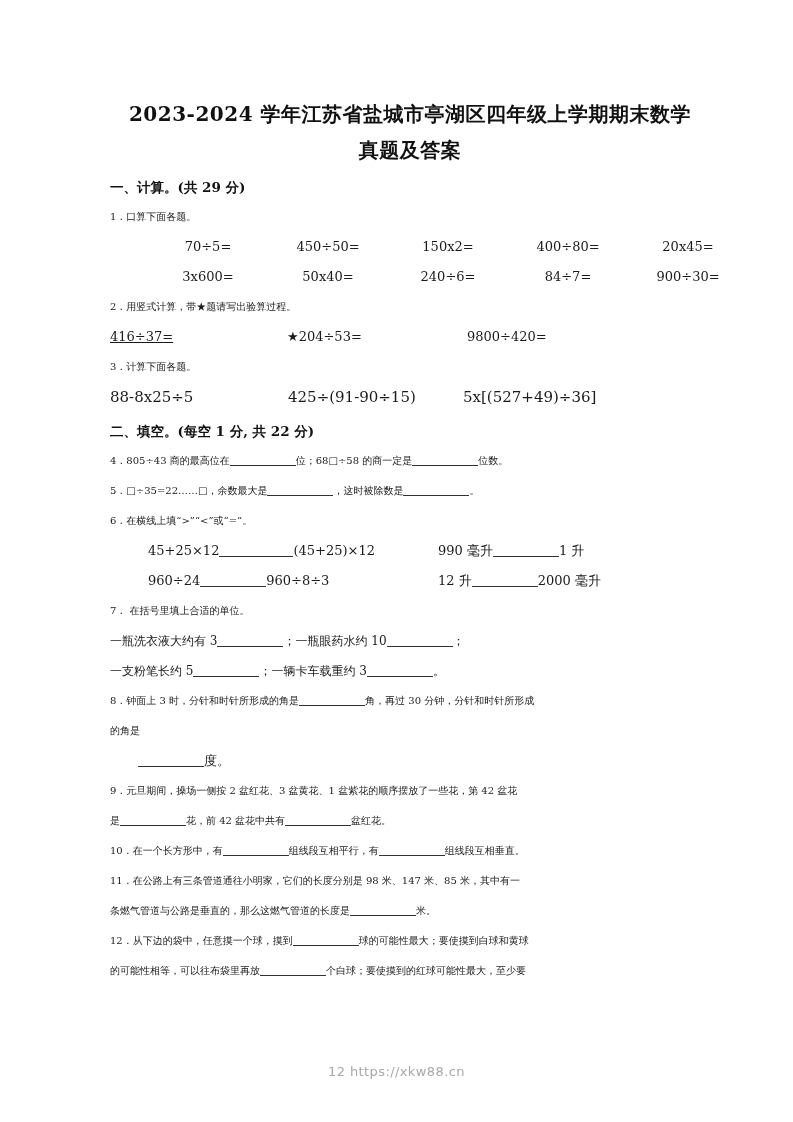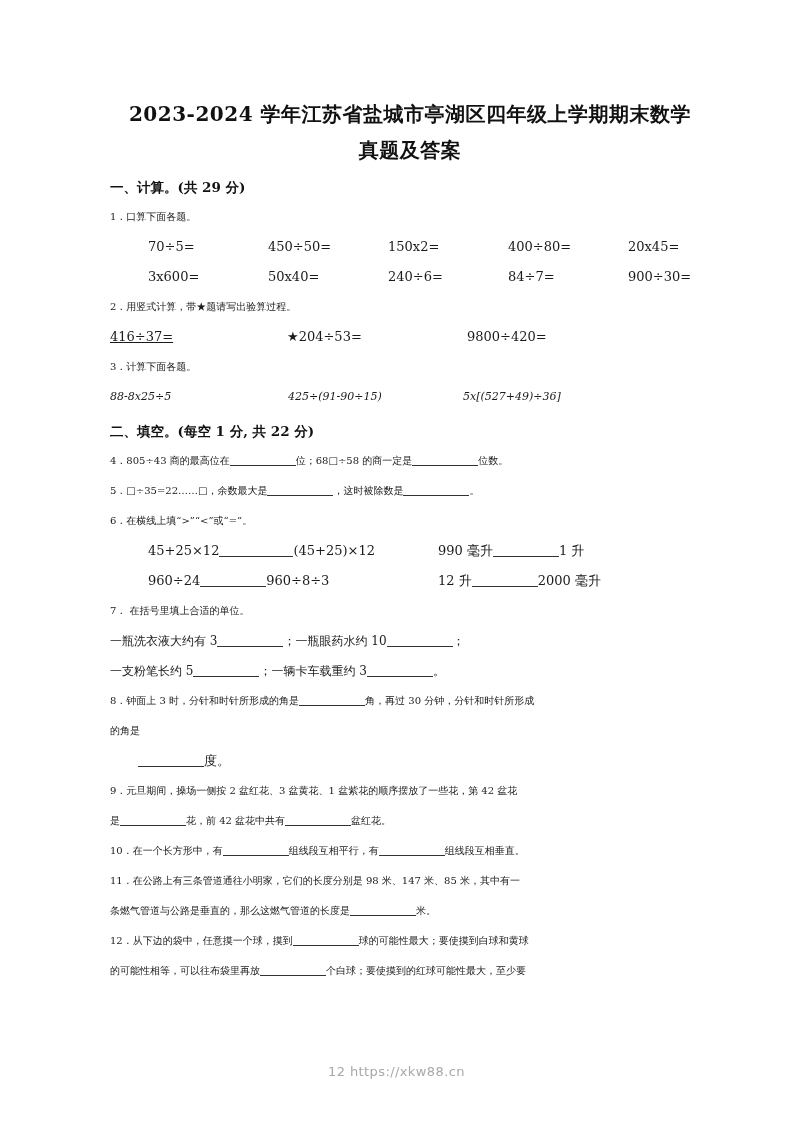--- a/index.html
+++ b/index.html
@@ -67,29 +67,29 @@
     color: #1a1a1a;
   }
 
   
   .expr-row {
     display: flex;
     font-size: 13px;
     line-height: 30px;
     margin: 0;
   }
-  .expr-row.pad-left { padding-left: 38px; }
+  .expr-row.pad-left { padding-left: 38px; text-align: center; }
   .oral-cell { width: 120px; flex: 0 0 120px; }
   .oral-cell.last { width: auto; }
 
   .vert-row { display: flex; font-size: 13px; line-height: 30px; }
   .vert-cell-a { width: 177px; flex: 0 0 177px; text-decoration: underline; }
   .vert-cell-b { width: 180px; flex: 0 0 180px; }
 
-  .calc-row { display: flex; font-size: 11px; line-height: 30px; font-style: italic; }
+  .calc-row { display: flex; font-size: 15px; line-height: 30px; }
   .calc-cell-a { width: 178px; flex: 0 0 178px; }
   .calc-cell-b { width: 175px; flex: 0 0 175px; }
 
   
   .cmp-row {
     display: flex;
     font-size: 13px;
     line-height: 30px;
     padding-left: 38px;
   }

